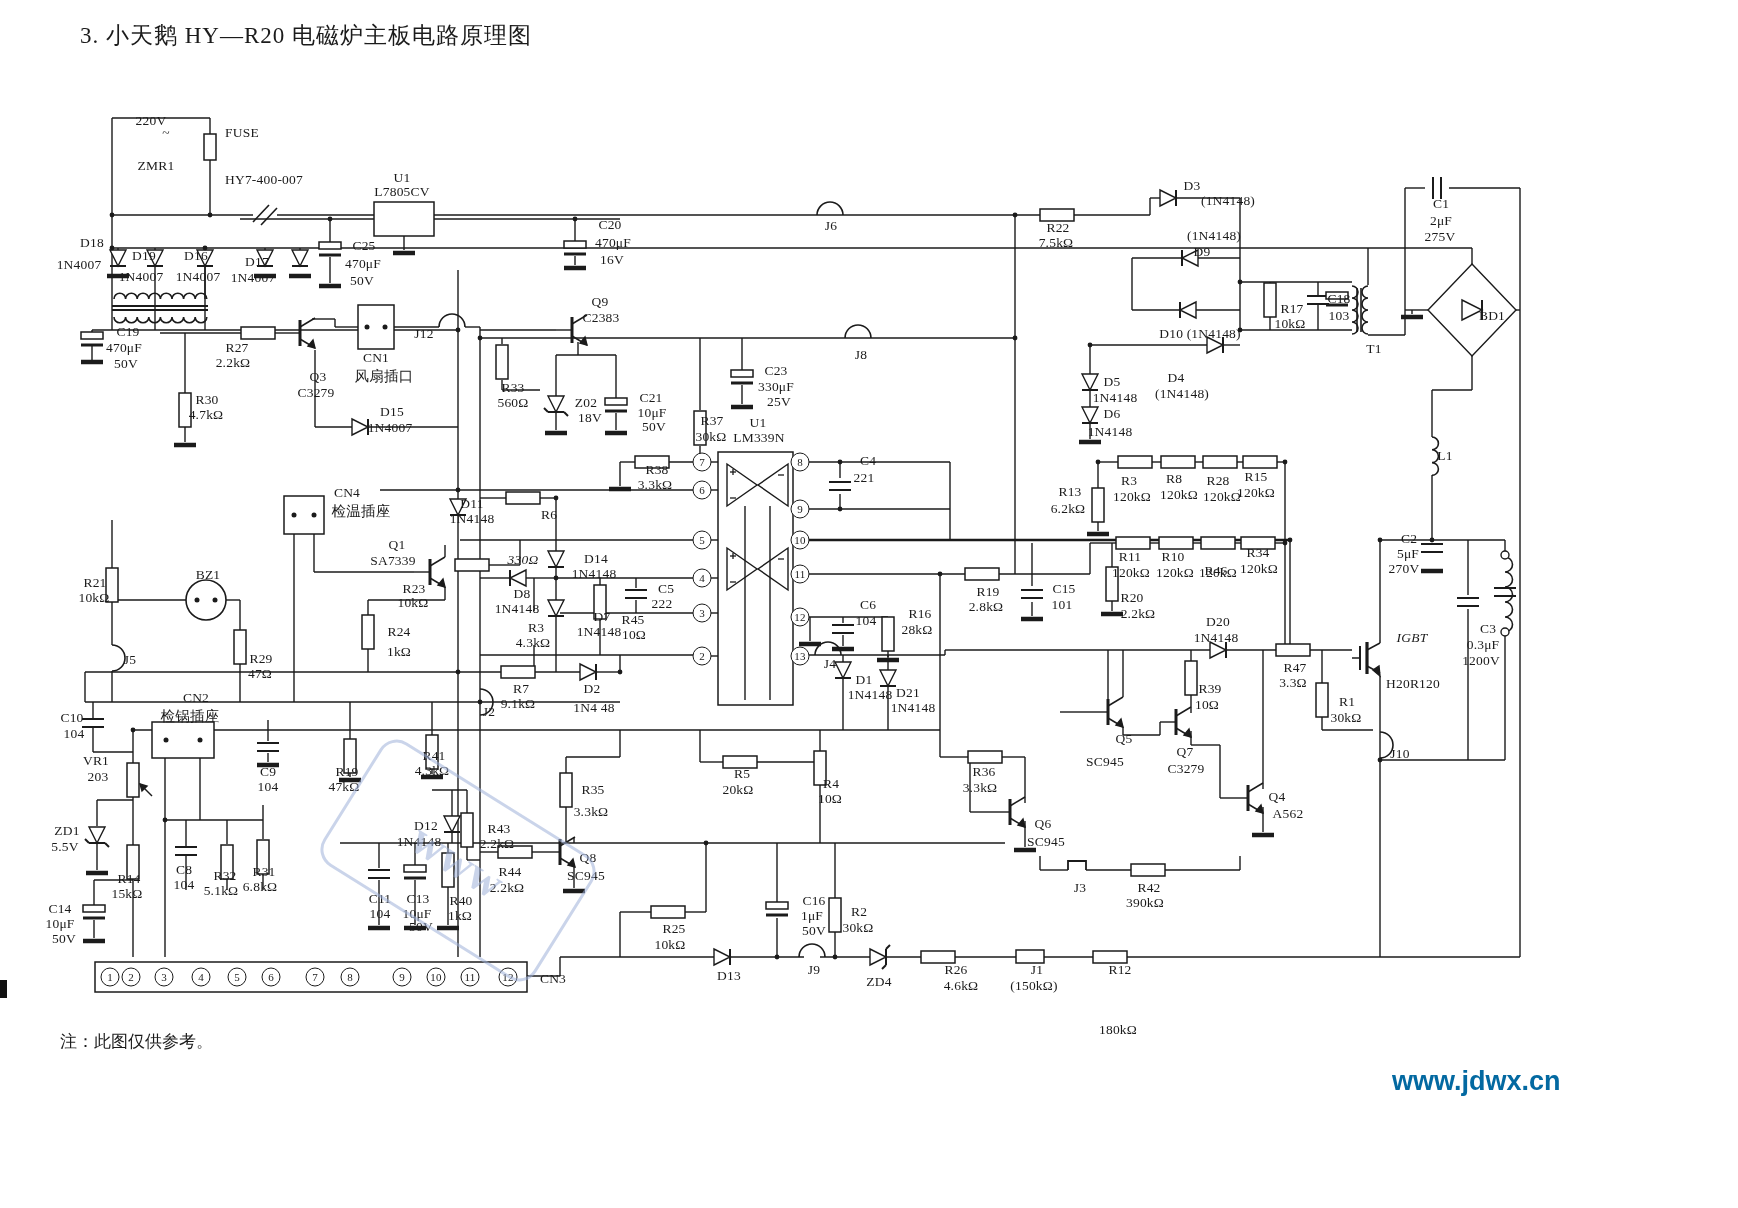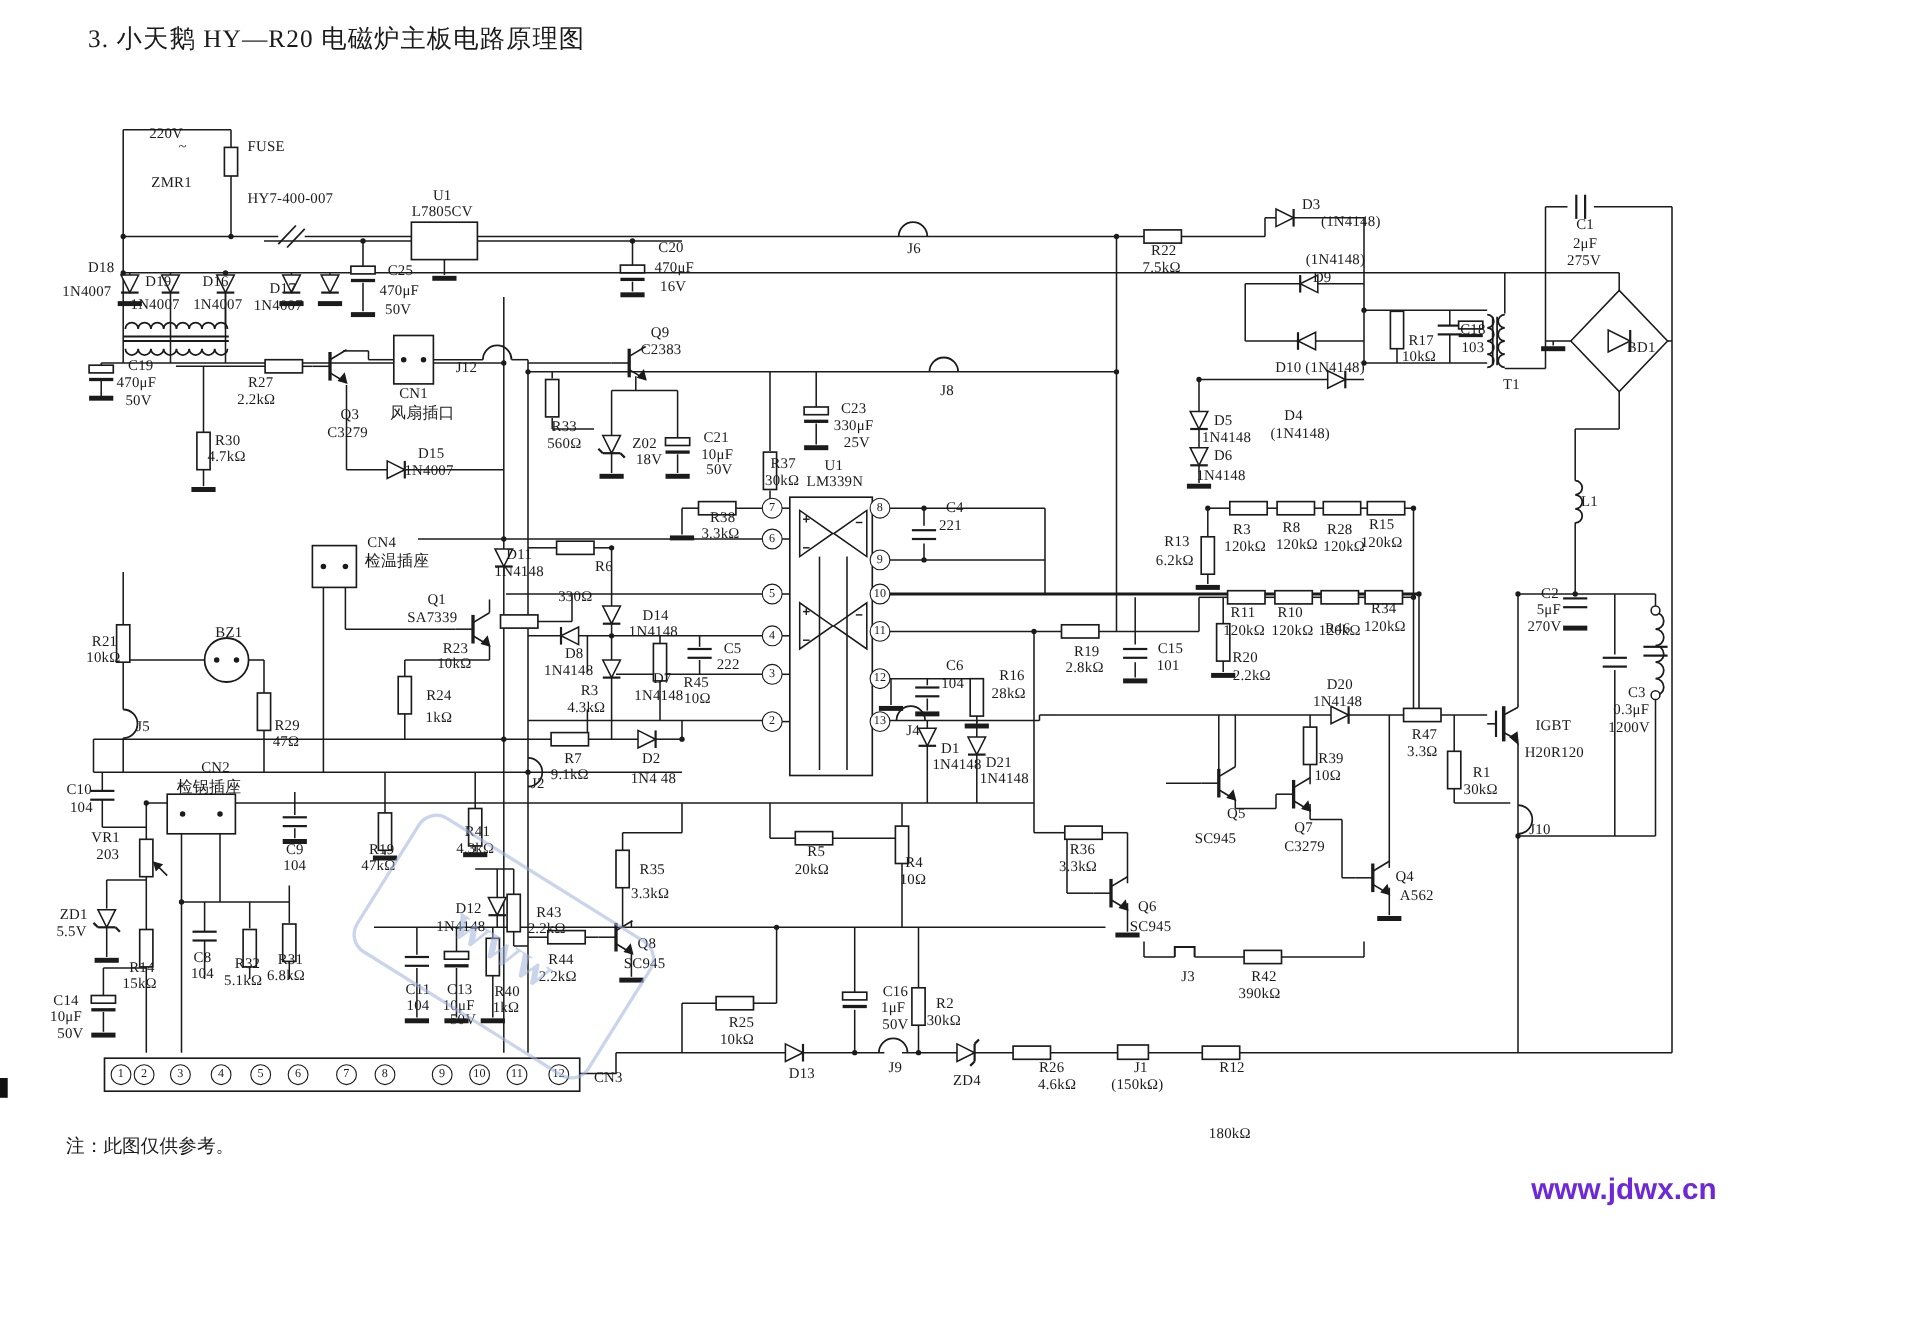--- a/index.html
+++ b/index.html
@@ -709,21 +709,21 @@
       <span class="lb" style="left: 711px; top: 437px;">30kΩ</span>
       <span class="lb" style="left: 758px; top: 423px;">U1</span>
       <span class="lb" style="left: 759px; top: 438px;">LM339N</span>
       <span class="lb" style="left: 657px; top: 470px;">R38</span>
       <span class="lb" style="left: 655px; top: 485px;">3.3kΩ</span>
       <span class="lb" style="left: 868px; top: 461px;">C4</span>
       <span class="lb" style="left: 864px; top: 478px;">221</span>
       <span class="lb" style="left: 472px; top: 504px;">D11</span>
       <span class="lb" style="left: 472px; top: 519px;">1N4148</span>
       <span class="lb" style="left: 525px; top: 515px; margin-left: 24px;">R6</span>
-      <span class="lb" style="left: 523px; top: 542px;">330Ω</span>
+      <span class="lb" style="left: 523px; top: 560px; font-style: italic;">330Ω</span>
       <span class="lb" style="left: 596px; top: 559px;">D14</span>
       <span class="lb" style="left: 594px; top: 574px;">1N4148</span>
       <span class="lb" style="left: 522px; top: 594px;">D8</span>
       <span class="lb" style="left: 517px; top: 609px;">1N4148</span>
       <span class="lb" style="left: 602px; top: 617px;">D7</span>
       <span class="lb" style="left: 599px; top: 632px;">1N4148</span>
       <span class="lb" style="left: 536px; top: 628px;">R3</span>
       <span class="lb" style="left: 533px; top: 643px;">4.3kΩ</span>
       <span class="lb" style="left: 666px; top: 589px;">C5</span>
       <span class="lb" style="left: 662px; top: 604px;">222</span>
@@ -880,21 +880,21 @@
       <span class="lb" style="left: 1132px; top: 598px;">R20</span>
       <span class="lb" style="left: 1138px; top: 614px;">2.2kΩ</span>
       <span class="lb" style="left: 1218px; top: 622px;">D20</span>
       <span class="lb" style="left: 1216px; top: 638px;">1N4148</span>
       <span class="lb" style="left: 1295px; top: 668px;">R47</span>
       <span class="lb" style="left: 1293px; top: 683px;">3.3Ω</span>
       <span class="lb" style="left: 1210px; top: 689px;">R39</span>
       <span class="lb" style="left: 1207px; top: 705px;">10Ω</span>
       <span class="lb" style="left: 1347px; top: 702px;">R1</span>
       <span class="lb" style="left: 1346px; top: 718px;">30kΩ</span>
-      <span class="lb" style="left: 1412px; top: 659px;">IGBT</span>
+      <span class="lb" style="left: 1412px; top: 638px; font-style: italic;">IGBT</span>
       <span class="lb" style="left: 1413px; top: 684px;">H20R120</span>
       <span class="lb" style="left: 1400px; top: 754px;">J10</span>
       <span class="lb" style="left: 1409px; top: 539px;">C2</span>
       <span class="lb" style="left: 1408px; top: 554px;">5μF</span>
       <span class="lb" style="left: 1404px; top: 569px;">270V</span>
       <span class="lb" style="left: 1445px; top: 456px;">L1</span>
       <span class="lb" style="left: 1488px; top: 629px;">C3</span>
       <span class="lb" style="left: 1483px; top: 645px;">0.3μF</span>
       <span class="lb" style="left: 1481px; top: 661px;">1200V</span>
       <span class="lb pin" style="left: 702px; top: 462px;">7</span>
@@ -920,14 +920,14 @@
       <span class="lb pin" style="left: 402px; top: 977px;">9</span>
       <span class="lb pin" style="left: 436px; top: 977px;">10</span>
       <span class="lb pin" style="left: 470px; top: 977px;">11</span>
       <span class="lb pin" style="left: 508px; top: 977px;">12</span>
     </div>
   <div class="stamp">
     <span>www</span>
   </div>
   <div class="artifact"></div>
   <div class="note">注：此图仅供参考。</div>
-  <div class="link" style="color: #6d28d9;">www.jdwx.cn</div>
+  <div class="link" style="color: #0369a1;">www.jdwx.cn</div>
 </div>
 
 </body></html>

